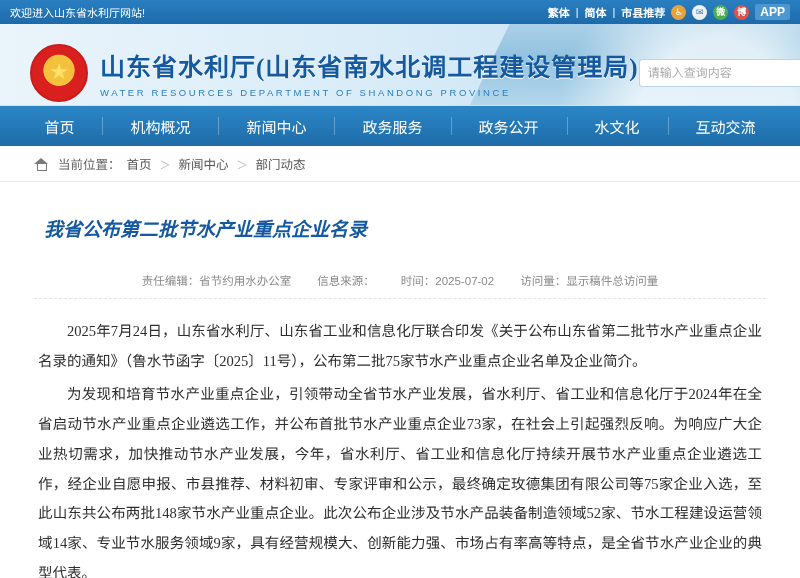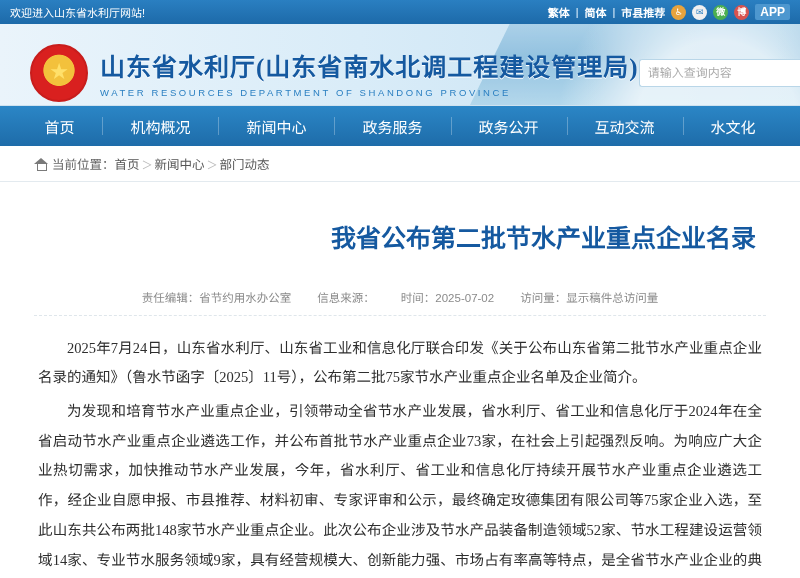--- a/index.html
+++ b/index.html
@@ -169,20 +169,21 @@
   
   .crumb-bar {
     height: 36px;
     background: #ffffff;
     border-bottom: 1px solid #e3eaef;
     display: flex;
     align-items: center;
     padding: 0 34px;
     font-size: 12.5px;
     color: #666;
+    gap: 6px;
   }
   .home-icon {
     width: 14px; height: 12px;
     position: relative;
     display: inline-block;
     margin-right: 4px;
   }
   .home-icon::before {
     content: "";
     position: absolute; left: 0; top: 0;
@@ -201,27 +202,28 @@
   .crumb-sep { color: #bbb; font-size: 11px; padding: 0 2px; }
   .crumb-link { color: #555; text-decoration: none; }
 
   
   .page {
     background: #ffffff;
     padding: 0 0 10px 0;
   }
   .art-wrap { width: 732px; margin: 0 auto; }
   .art-title {
-    text-align: right;
+    text-align: left;
     color: #1559a0;
-    font-size: 25px;
+    font-size: 19px;
     font-weight: bold;
     font-family: "Liberation Serif", "DejaVu Serif", serif;
     padding: 22px 10px 16px;
     line-height: 1.4;
+    font-style: italic;
   }
   .meta-row {
     display: flex;
     justify-content: center;
     align-items: center;
     gap: 26px;
     font-size: 11.5px;
     color: #8a8a8a;
     padding-bottom: 10px;
     border-bottom: 1px dashed #dfe6eb;
@@ -279,22 +281,22 @@
     </div>
   </div>
 </div>
 
 <div class="nav">
   <div class="nav-item">首页</div>
   <div class="nav-item">机构概况</div>
   <div class="nav-item">新闻中心</div>
   <div class="nav-item">政务服务</div>
   <div class="nav-item">政务公开</div>
+  <div class="nav-item">水文化</div>
   <div class="nav-item">互动交流</div>
-  <div class="nav-item">水文化</div>
 </div>
 
 <div class="crumb-bar">
   <span class="home-icon"></span>
   <span>当前位置：</span>
   <a class="crumb-link" href="#">首页</a>
   <span class="crumb-sep">＞</span>
   <a class="crumb-link" href="#">新闻中心</a>
   <span class="crumb-sep">＞</span>
   <a class="crumb-link" href="#">部门动态</a>

